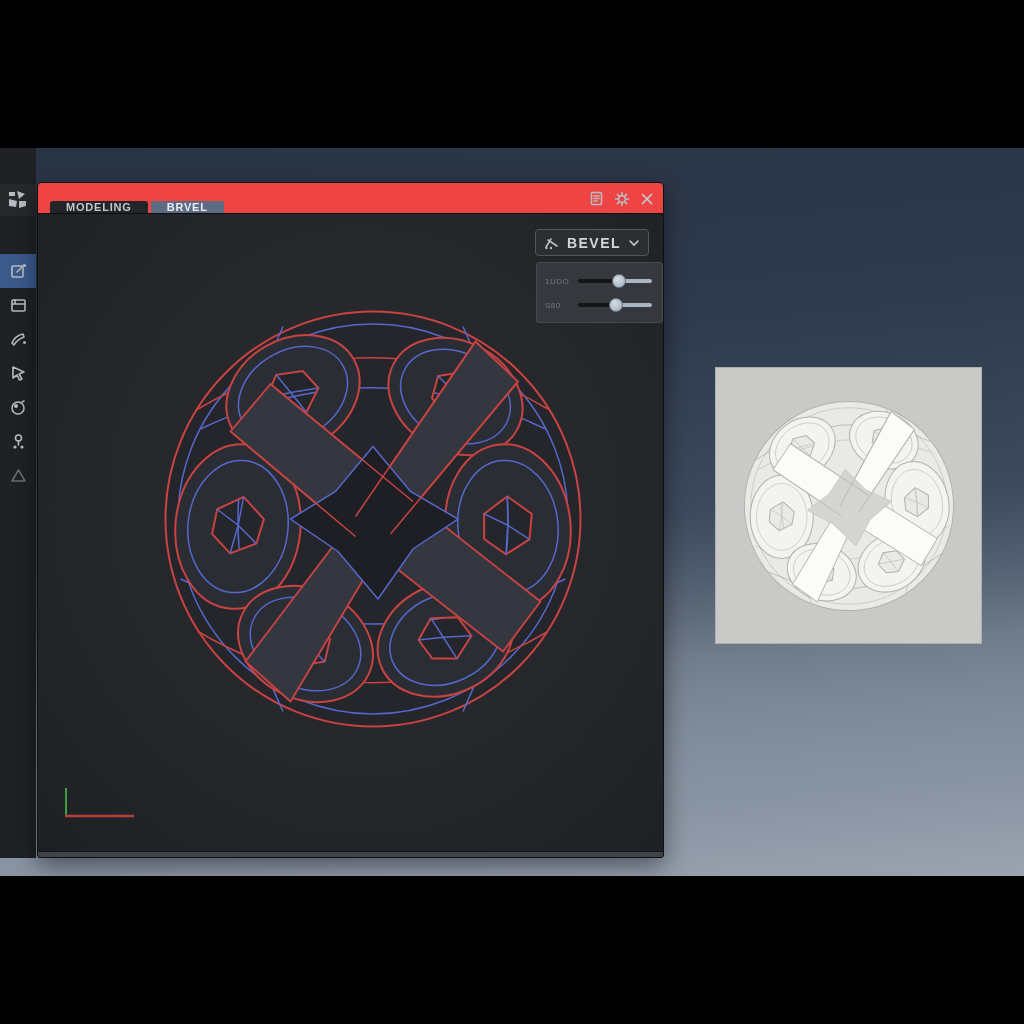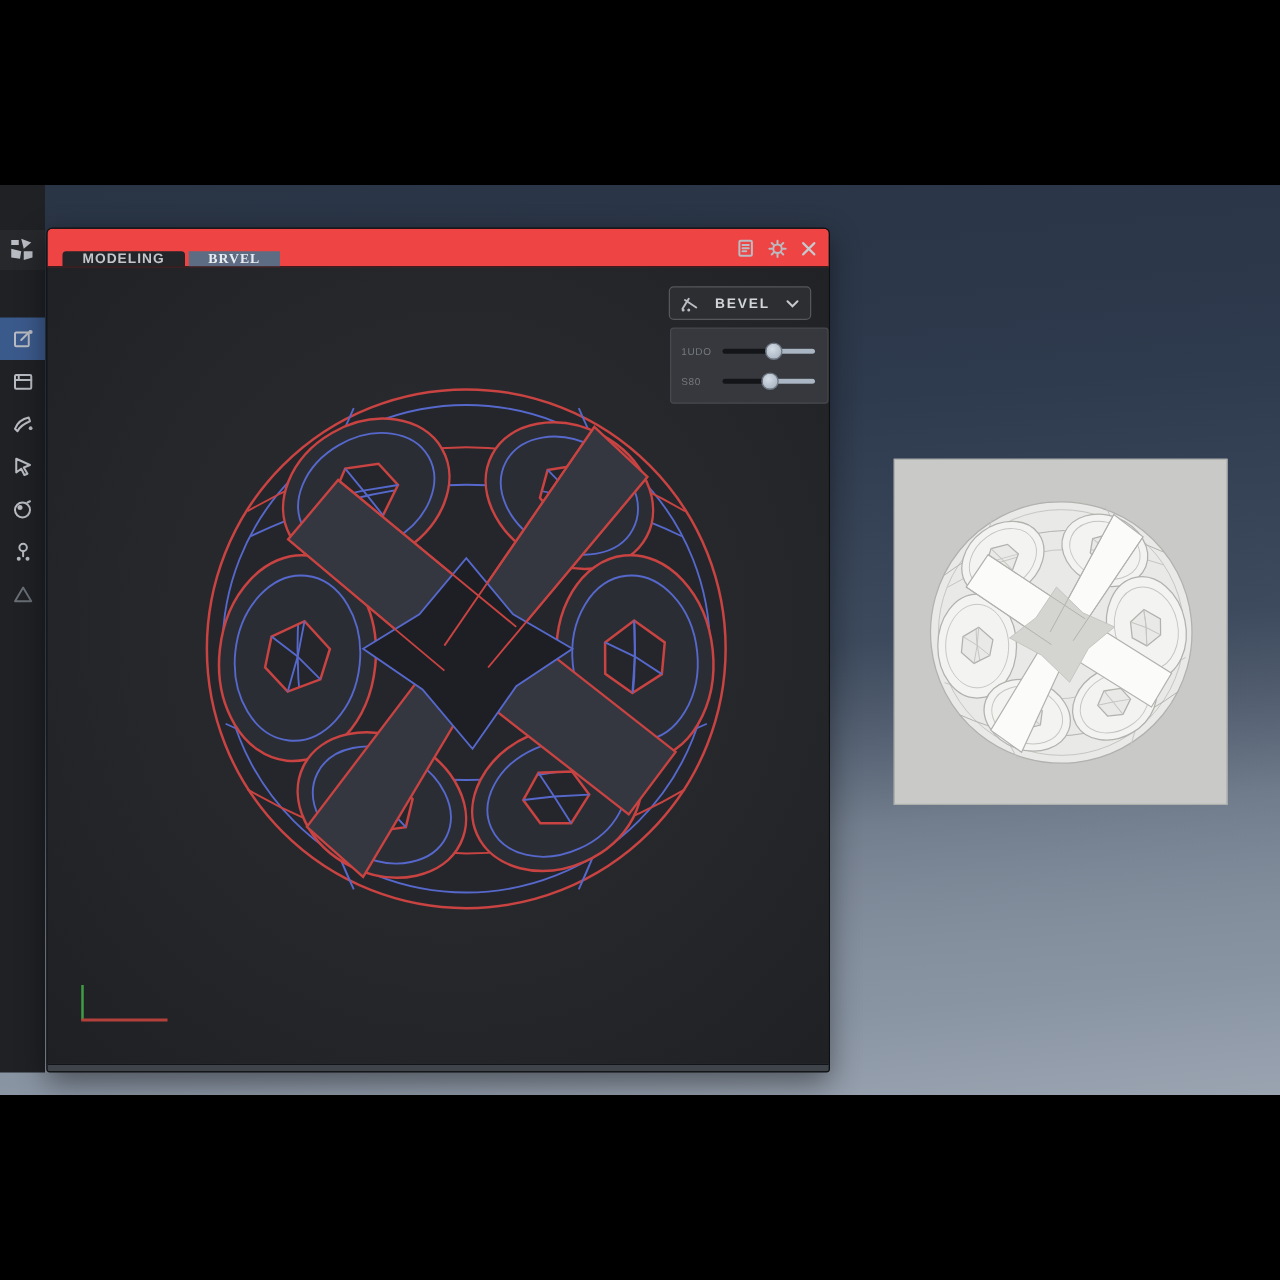--- a/index.html
+++ b/index.html
@@ -35,40 +35,40 @@
   }
   .titlebar {
     position:relative; height:31px; background:#ef4444; display:flex; align-items:flex-end;
     border-bottom:1px solid #0c0d0f;
   }
   .tab {
     display:flex; align-items:center; padding:0 16px; font-size:11px; font-weight:bold;
     letter-spacing:0.8px; cursor:pointer; margin-top:3px; border-radius:3px 3px 0 0;
   }
   .tab.inactive { background:#232529; color:#c3c6ca; margin-left:12px; }
-  .tab.active   { background:#5d6c82; color:#e9ecf0; margin-left:3px; margin-top:15px; border-radius:0 0 0 0;font-family:Liberation Serif, serif; }
+  .tab.active   { background:#5d6c82; color:#e9ecf0; margin-left:3px; margin-top:15px; border-radius:0 0 0 0; }
   .titlebar-icons { position:absolute; right:8px; top:0; height:31px; display:flex; align-items:center; gap:8px; }
   .tb-icon { width:17px; height:17px; display:flex; align-items:center; justify-content:center; cursor:pointer; }
 
   
   .viewport {
     position:absolute; left:0; top:31px; width:625px; height:637px;
     background:radial-gradient(ellipse at 52% 45%, #2b2c31 0%, #26272b 55%, #1f2024 100%);
   }
   .knot-main { position:absolute; left:85px; top:55px; width:500px; height:500px; }
   .bottombar { position:absolute; left:0; bottom:0; width:100%; height:6px; background:#3f444b; border-top:1px solid #14151a; }
   .axis-gizmo { position:absolute; left:26px; bottom:30px; width:72px; height:34px; }
 
   
   .dropdown {
     position:absolute; right:14px; top:15px; width:114px; height:27px;
     background:#2d2e32; border:1px solid #55575b; border-radius:4px;
     display:flex; align-items:center; padding:0 8px; cursor:pointer;
   }
-  .dropdown .dd-label { flex:1; text-align:center; color:#d2d5d9; font-size:11px; font-weight:bold; letter-spacing:1.5px; }
+  .dropdown .dd-label { flex:1; text-align:center; color:#d2d5d9; font-size:14px; font-weight:bold; letter-spacing:1.5px; }
 
   
   .slider-panel {
     position:absolute; right:0; top:48px; width:127px; height:61px;
     background:#36383d; border:1px solid #47494e; border-radius:3px;
     padding:9px 10px 8px 8px; display:flex; flex-direction:column; justify-content:space-between;
   }
   .slider-row { display:flex; align-items:center; gap:7px; height:18px; }
   .slider-label { width:26px; font-size:8px; color:#75797f; letter-spacing:0.5px; }
   .slider { position:relative; flex:1; height:18px; cursor:pointer; }

